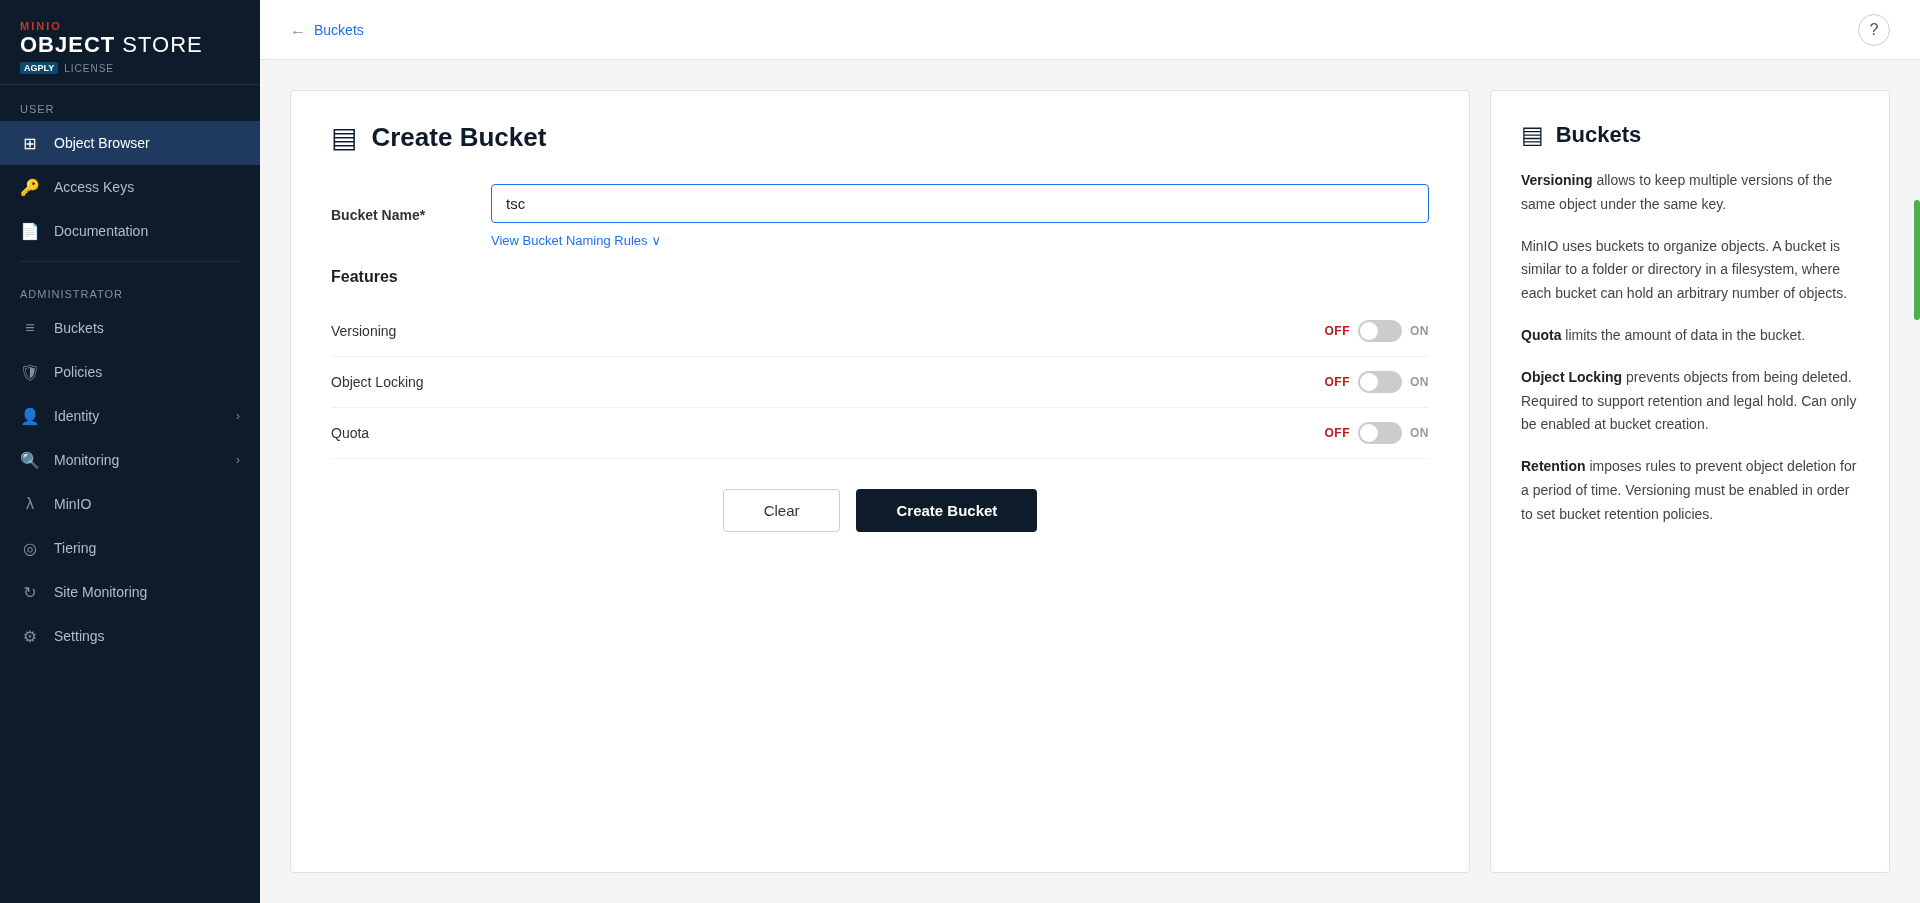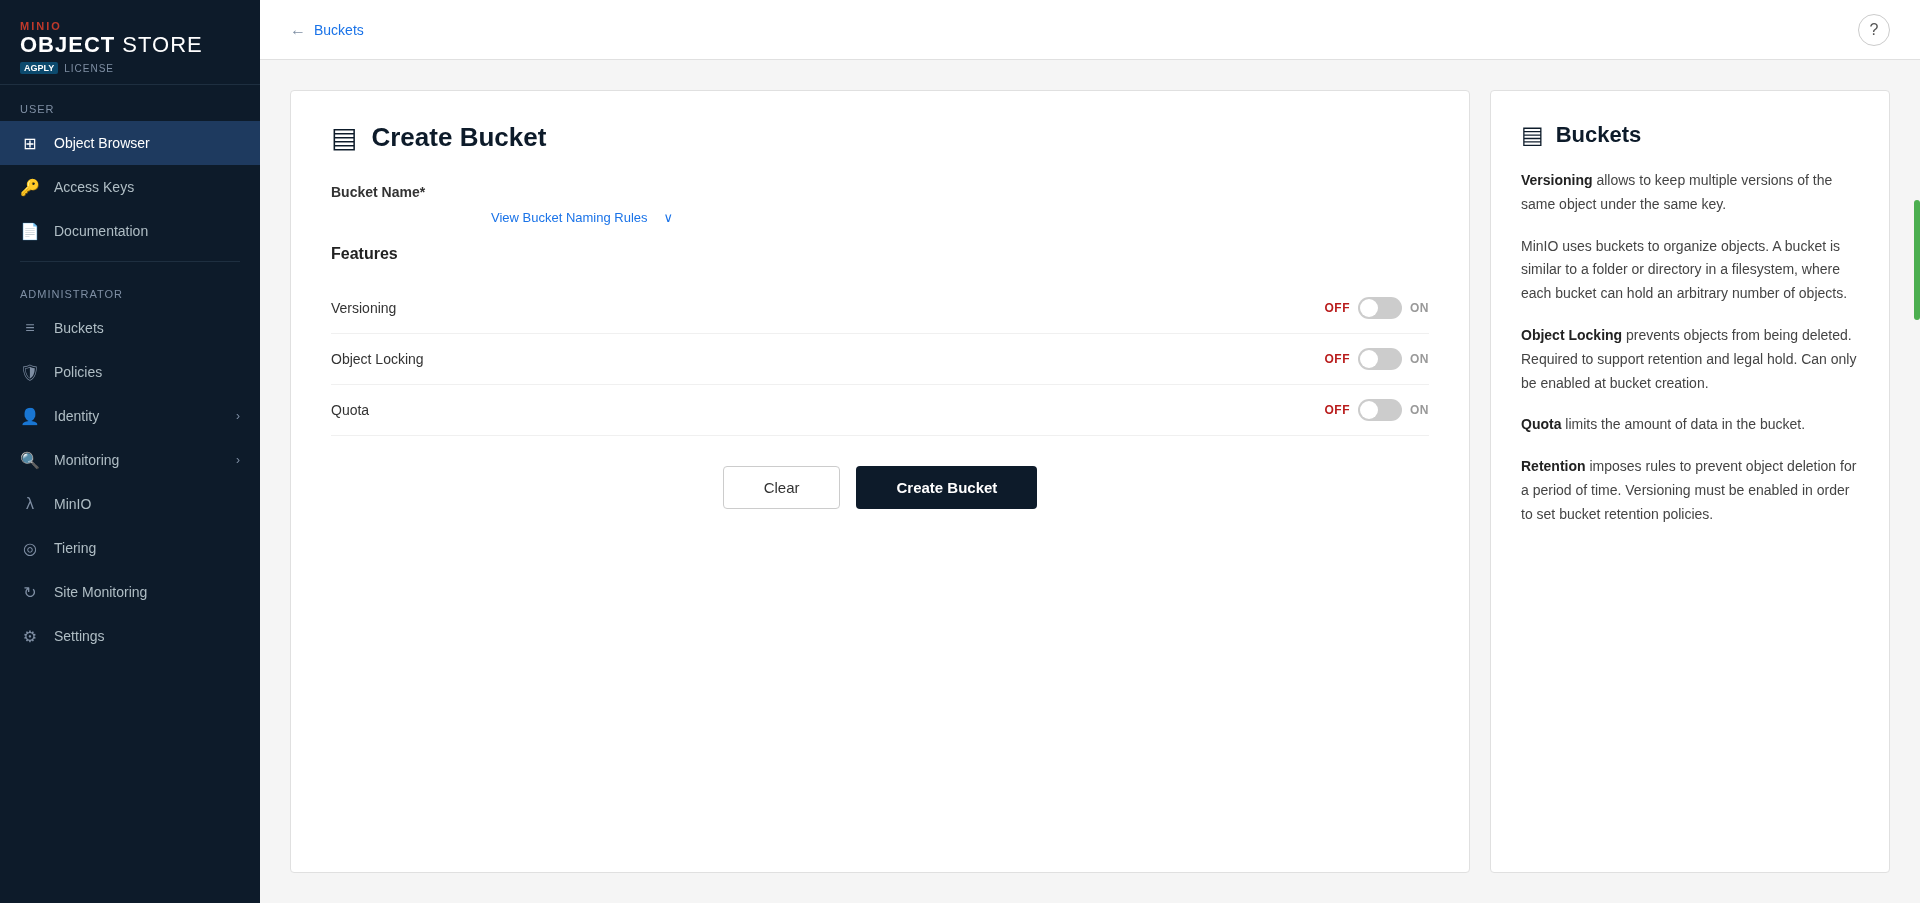--- a/index.html
+++ b/index.html
@@ -175,21 +175,21 @@
       color: #222;
     }
     .naming-rules {
       margin-left: 160px;
       margin-bottom: 20px;
       font-size: 13px;
       color: #1a73e8;
       cursor: pointer;
       display: flex;
       align-items: center;
-      gap: 16px;
+      gap: 4px;
     }
     .features-label {
       font-size: 16px;
       font-weight: 700;
       color: #222;
       margin-bottom: 20px;
     }
     .feature-row {
       display: flex;
       align-items: center;
@@ -385,20 +385,21 @@
   <div class="content">
 
     <div class="form-card">
       <div class="form-title-row">
         <span class="form-title-icon">▤</span>
         <span class="form-title">Create Bucket</span>
       </div>
 
       <div class="form-field-row">
         <label class="form-label">Bucket Name*</label>
+        <input class="form-input" type="text" value="tsc" style="">
       </div>
 
       <div class="naming-rules">
         <span>View Bucket Naming Rules</span>
         <span>∨</span>
       </div>
 
       <div class="features-label">Features</div>
 
       <div class="feature-row">
@@ -448,25 +449,25 @@
 
       <p class="info-text">
         <strong>Versioning</strong> allows to keep multiple versions of the same object under the same key.
       </p>
 
       <p class="info-text">
         MinIO uses buckets to organize objects. A bucket is similar to a folder or directory in a filesystem, where each bucket can hold an arbitrary number of objects.
       </p>
 
       <p class="info-text">
+        <strong>Quota</strong> limits the amount of data in the bucket.
+      </p>
+
+      <p class="info-text">
         <strong>Object Locking</strong> prevents objects from being deleted. Required to support retention and legal hold. Can only be enabled at bucket creation.
-      </p>
-
-      <p class="info-text">
-        <strong>Quota</strong> limits the amount of data in the bucket.
       </p>
 
       <p class="info-text">
         <strong>Retention</strong> imposes rules to prevent object deletion for a period of time. Versioning must be enabled in order to set bucket retention policies.
       </p>
     </div>
 
   </div>
 </div>
 

